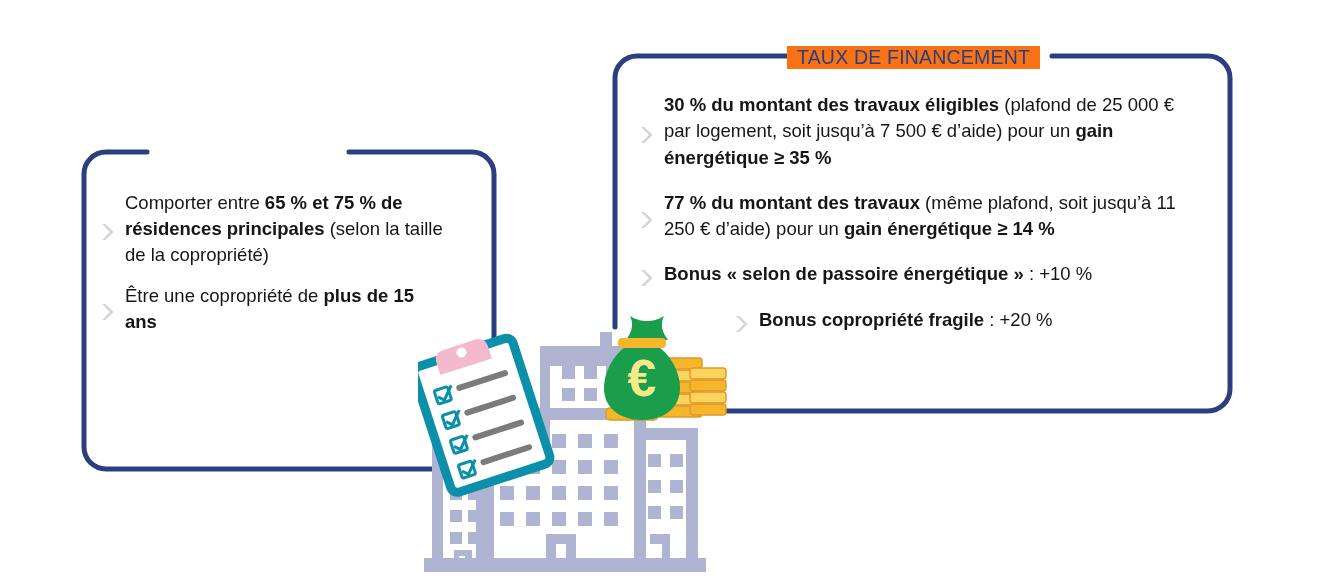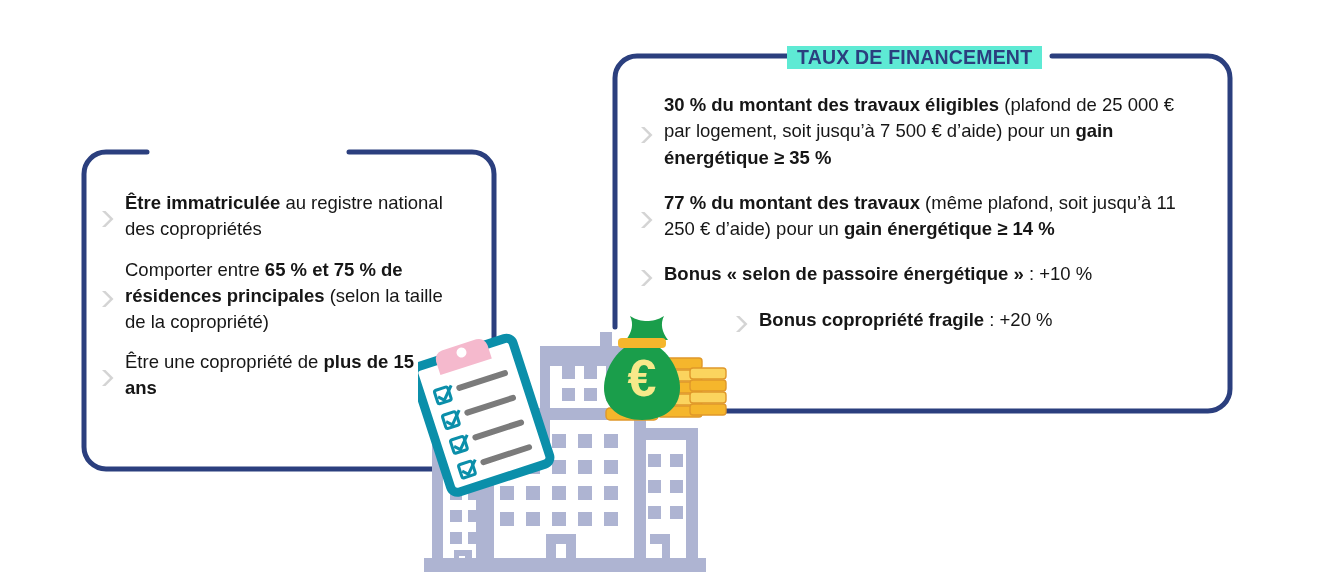--- a/index.html
+++ b/index.html
@@ -9,25 +9,25 @@
     overflow:hidden;position:relative;
   }
   #stage{position:absolute;inset:0;}
 
   
   .frame-svg{position:absolute;left:0;top:0;width:1320px;height:584px;pointer-events:none;}
 
   
   .panel-title{
     position:absolute;
-    font-weight:bold;
+    font-weight:normal;
     color:#2b3f7e;
     letter-spacing:.2px;
     white-space:nowrap;
-    background:#5eead4;
+    background:#f97316;
     padding:0 10px;
   }
   #title-left{left:147px;top:142px;font-size:19.5px;}
   #title-right{left:787px;top:46px;font-size:19.5px;}
 
   
   .bullets{position:absolute;}
   .bullet{display:flex;align-items:center;}
   .chev{
     flex:0 0 auto;width:15px;height:18px;margin-right:9px;position:relative;top:4px;
@@ -76,28 +76,20 @@
              A 22 22 0 0 1 1230 78
              L 1230 389
              A 22 22 0 0 1 1208 411
              L 722 411" fill="none" stroke="#2b3f7e" stroke-width="5" stroke-linecap="round"></path>
   </svg>
 
 
   <div id="title-right" class="panel-title">TAUX DE FINANCEMENT</div>
 
   <div id="list-left" class="bullets">
-      <div class="bullet">
-        <span class="chev">
-          <svg width="15" height="18" viewBox="0 0 15 18">
-            <path d="M1 1 L9 9 L1 17 L4.5 17 L12.5 9 L4.5 1 Z" fill="#d4d4d4"></path>
-          </svg>
-        </span>
-        <span class="btext"><b>Être immatriculée</b><span> au registre national des copropriétés</span></span>
-      </div>
       <div class="bullet">
         <span class="chev">
           <svg width="15" height="18" viewBox="0 0 15 18">
             <path d="M1 1 L9 9 L1 17 L4.5 17 L12.5 9 L4.5 1 Z" fill="#d4d4d4"></path>
           </svg>
         </span>
         <span class="btext"><span>Comporter entre </span><b>65 % et 75 % de résidences principales</b><span> (selon la taille de la copropriété)</span></span>
       </div>
       <div class="bullet">
         <span class="chev">

